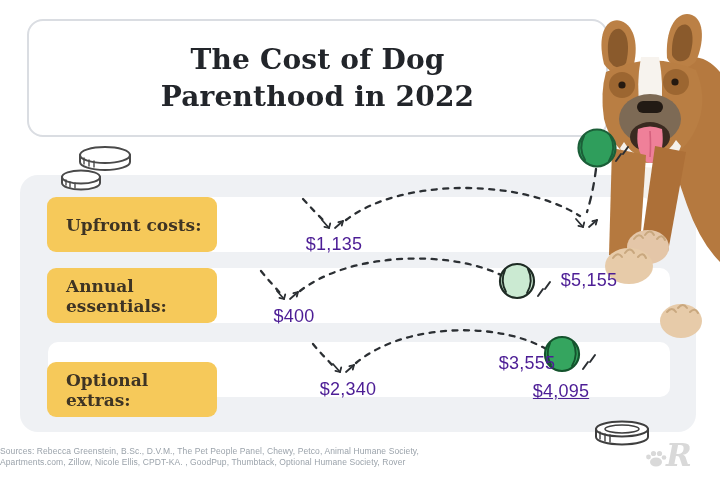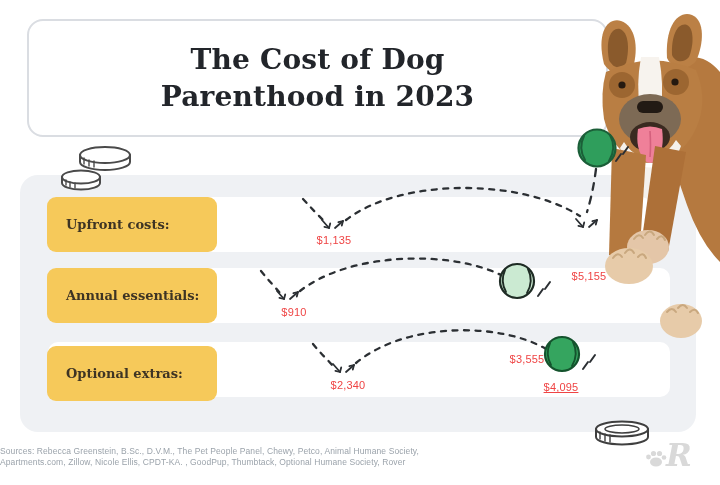--- a/index.html
+++ b/index.html
@@ -28,26 +28,26 @@
     background:#eff1f4;border-radius:18px;
   }
   .row{
     position:absolute;left:48px;width:622px;height:55px;
     background:#ffffff;border-radius:10px;
   }
   .row-label{
     position:absolute;left:47px;width:170px;height:55px;
     background:#f6c95a;border-radius:9px;
     font-family:"DejaVu Serif","Liberation Serif",serif;
-    font-weight:700;font-size:13px;color:#3e3424;
+    font-weight:700;font-size:17px;color:#3e3424;
     display:flex;align-items:center;padding-left:19px;box-sizing:border-box;
   }
   .value{
     position:absolute;transform:translateX(-50%);
-    font-size:11px;color:#ef4444;letter-spacing:.2px;white-space:nowrap;
+    font-size:18px;color:#4c1d95;letter-spacing:.2px;white-space:nowrap;
   }
 
   .overlay{position:absolute;left:0;top:0;width:720px;height:485px;pointer-events:none;}
 
   
   .sources{
     position:absolute;left:0;top:446px;width:720px;text-align:left;
     font-size:8.5px;line-height:11px;color:#9ba3ab;letter-spacing:.1px;
   }
 
@@ -59,32 +59,32 @@
     font-style:italic;font-weight:700;font-size:31px;color:#d9d9d9;
   }
 </style>
 </head>
 <body>
 
 <div class="stage">
 
   <div class="title-card">
     <div class="title-line">The Cost of Dog</div>
-    <div class="title-line">Parenthood in 2023</div>
+    <div class="title-line">Parenthood in 2022</div>
   </div>
 
   <div class="panel"></div>
 
   <div class="row" style="top:197px;"></div>
   <div class="row" style="top:268px;"></div>
   <div class="row" style="top:342px;"></div>
 
   <div class="row-label" style="top:197px;">Upfront costs:</div>
   <div class="row-label" style="top:268px;">Annual essentials:</div>
-  <div class="row-label" style="top:346px;text-align:right;">Optional extras:</div>
+  <div class="row-label" style="top:362px;">Optional extras:</div>
 
   <svg class="overlay" viewBox="0 0 720 485" aria-hidden="true">
     <defs>
       <g id="bounce" stroke="#2b2f33" stroke-width="1.8" stroke-linecap="round" fill="none">
         <path d="M-12 -12 L-5 -4"></path>
         <path d="M-5 -4 l-4.6 -1.2 M-5 -4 l1.2 -4.6"></path>
         <path d="M1 -4 L9 -11"></path>
         <path d="M9 -11 l-4.6 1.2 M9 -11 l-1.2 4.6"></path>
       </g>
     </defs>
@@ -185,21 +185,21 @@
     <g>
       <circle cx="562" cy="354" r="17" fill="#35a55f" stroke="#14532d" stroke-width="2.2"></circle>
       <path d="M550 343 Q545 354 551 365" stroke="#14532d" stroke-width="1.9" fill="none" stroke-linecap="round"></path>
       <path d="M573 342 Q579 354 572 366" stroke="#14532d" stroke-width="1.9" fill="none" stroke-linecap="round"></path>
       <path d="M583 369 l5 -7 M590 362 l5 -7" stroke="#2b2f33" stroke-width="2" stroke-linecap="round" fill="none"></path>
     </g>
   </svg>
 
   <div class="value" style="left:334px;top:234px;">$1,135</div>
   <div class="value" style="left:589px;top:234px;margin-top:36px;">$5,155</div>
-  <div class="value" style="left:294px;top:306px;">$910</div>
+  <div class="value" style="left:294px;top:306px;">$400</div>
   <div class="value" style="left:527px;top:305px;margin-top:48px;">$3,555</div>
   <div class="value" style="left:348px;top:379px;">$2,340</div>
   <div class="value" style="left:561px;top:381px;text-decoration:underline;">$4,095</div>
 
   <div class="sources">
     <div>Sources: Rebecca Greenstein, B.Sc., D.V.M., The Pet People Panel, Chewy, Petco, Animal Humane Society,</div>
     <div>Apartments.com, Zillow, Nicole Ellis, CPDT-KA. , GoodPup, Thumbtack, Optional Humane Society, Rover</div>
   </div>
 
   <div class="rover-logo">

